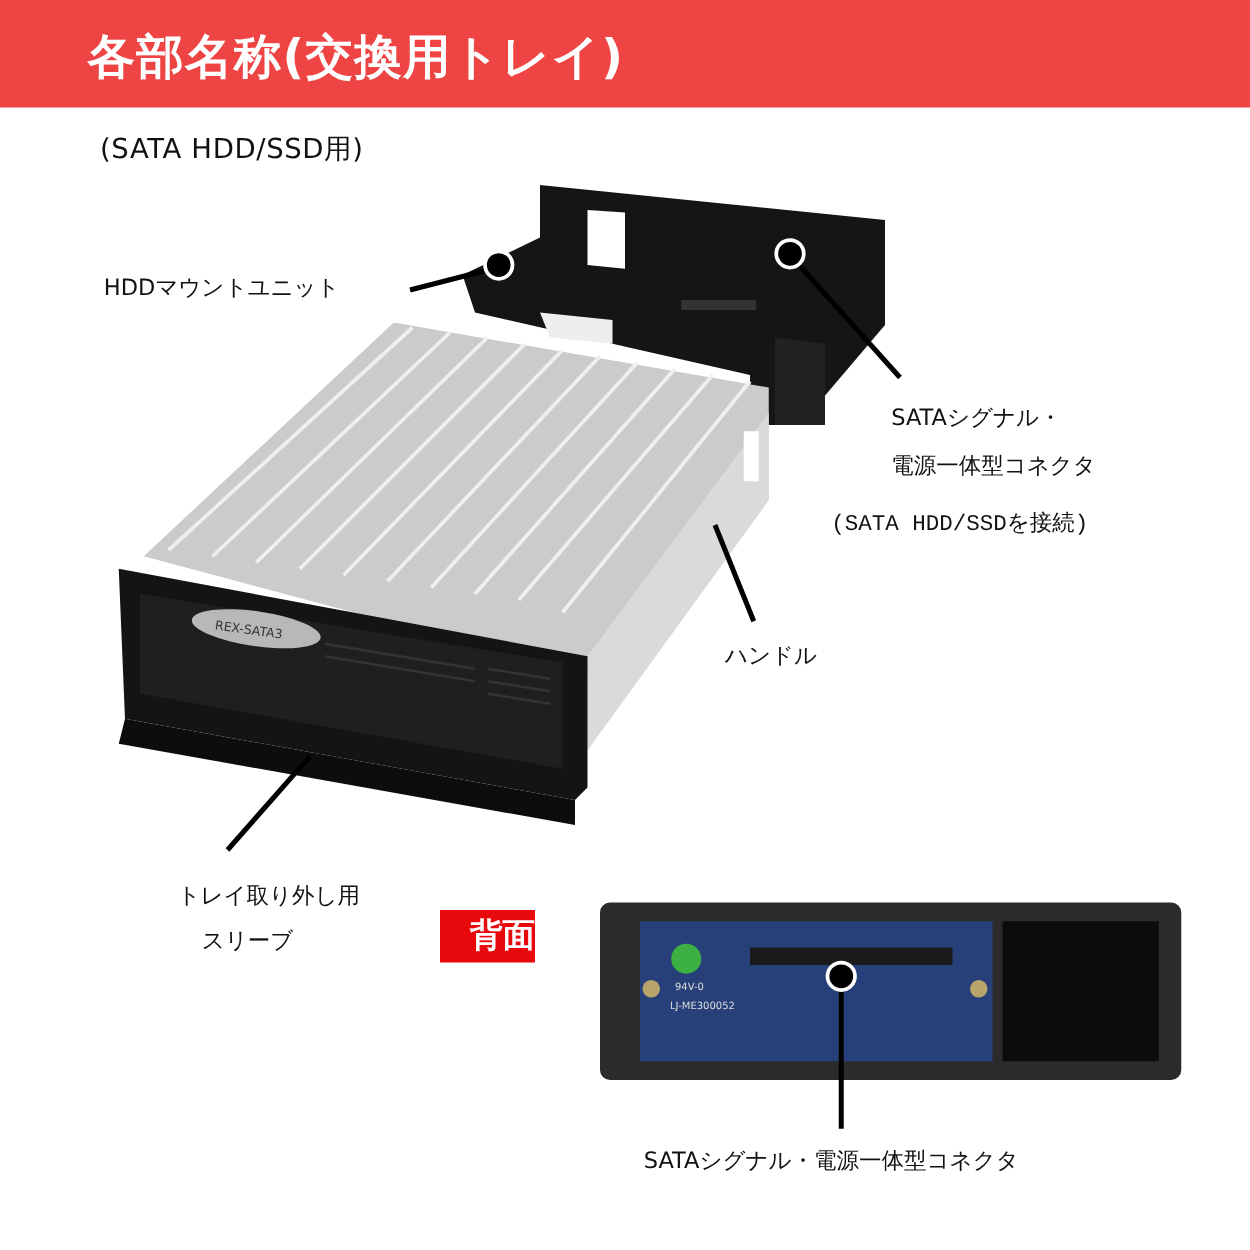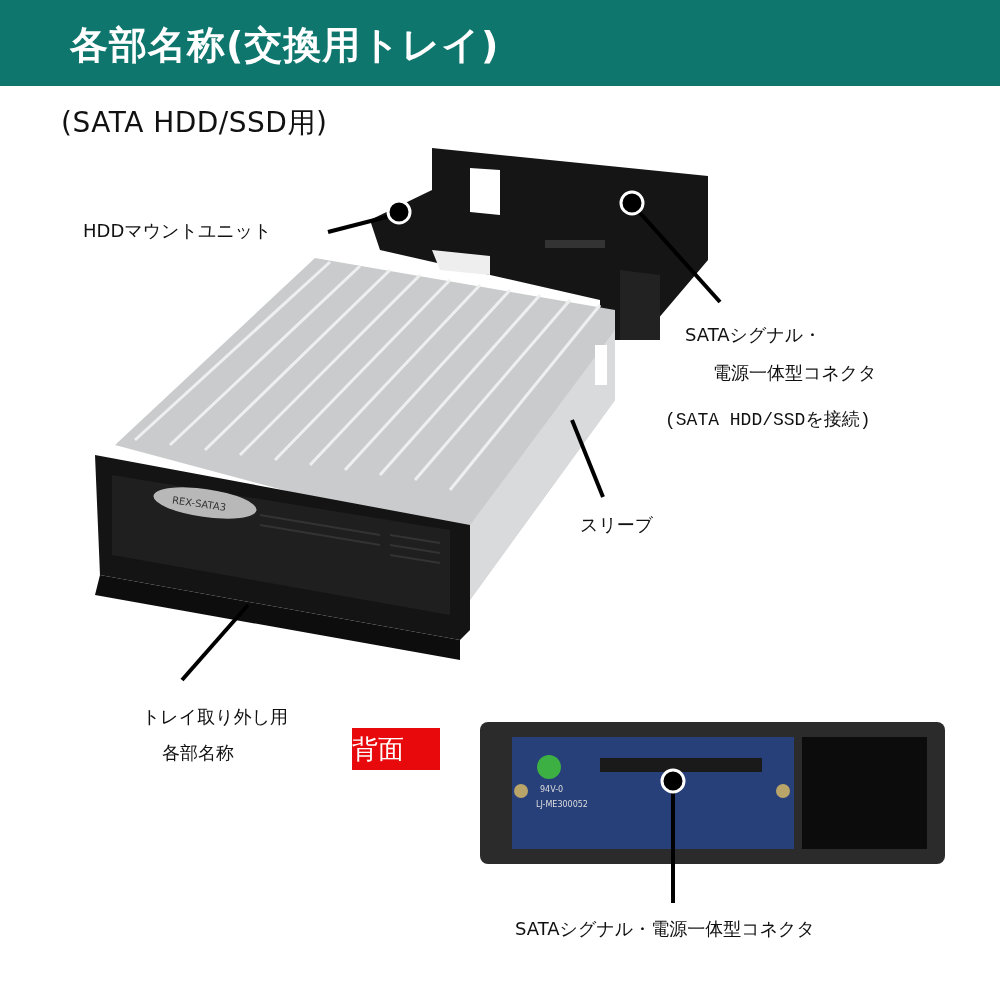--- a/index.html
+++ b/index.html
@@ -1,24 +1,24 @@
 <!DOCTYPE html>
 <html><head>
 <meta charset="utf-8">
 <style>
   html, body { margin:0; padding:0; background:#ffffff; }
   body { width:1000px; height:1000px; position:relative; overflow:hidden;
          font-family:"DejaVu Sans", "Liberation Sans", sans-serif; color:#111; }
-  .header { position:absolute; left:0; top:0; width:1000px; height:86px; background:#0f766e; }
+  .header { position:absolute; left:0; top:0; width:1000px; height:86px; background:#ef4444; }
   .header-title { position:absolute; left:70px; top:20px; font-size:38px; font-weight:bold; color:#fff; letter-spacing:1px; }
-  .subtitle { position:absolute; left:61px; top:104px; font-size:28px; letter-spacing:0.5px; }
+  .subtitle { position:absolute; left:80px; top:104px; font-size:22px; letter-spacing:0.5px; }
   .label { position:absolute; font-size:18px; line-height:34px; white-space:nowrap;margin-left:25px; }
   .center { text-align:center; }
-  .badge { position:absolute; left:352px; top:728px; width:88px; height:42px; background:#e8090d; color:#fff;
-           font-size:26px; font-weight:normal; text-align:left; line-height:42px; }
+  .badge { position:absolute; left:352px; top:728px; width:76px; height:42px; background:#e8090d; color:#fff;
+           font-size:26px; font-weight:bold; text-align:right; line-height:42px; }
   svg.art { position:absolute; left:0; top:0; }
 </style>
 </head>
 <body>
 
 <div class="header">
   <div class="header-title">各部名称(交換用トレイ)</div>
 </div>
 <div class="subtitle">(SATA HDD/SSD用)</div>
 
@@ -86,24 +86,24 @@
   </g>
   <g>
     <circle cx="399" cy="212" r="11" fill="#000" stroke="#fff" stroke-width="3"></circle>
     <circle cx="632" cy="203" r="11" fill="#000" stroke="#fff" stroke-width="3"></circle>
     <circle cx="673" cy="781" r="11" fill="#000" stroke="#fff" stroke-width="3"></circle>
   </g>
 </svg>
 
 <div class="label" style="left:58px; top:214px;">HDDマウントユニット</div>
 
-<div class="label" style="left:660px; top:318px;">SATAシグナル・</div>
+<div class="label" style="left:688px; top:318px;">SATAシグナル・</div>
 <div class="label" style="left:688px; top:356px;text-align:right;">電源一体型コネクタ</div>
 <div class="label" style="left:640px; top:403px;font-family:Liberation Mono, monospace;">(SATA HDD/SSDを接続)</div>
 
-<div class="label" style="left:555px; top:508px;">スリーブ</div>
+<div class="label" style="left:555px; top:508px;">ハンドル</div>
 
 <div class="label center" style="left:75px; top:700px; width:230px;">トレイ取り外し用</div>
-<div class="label center" style="left:58px; top:736px; width:230px;">各部名称</div>
+<div class="label center" style="left:58px; top:736px; width:230px;">スリーブ</div>
 
 <div class="badge">背面</div>
 
 <div class="label" style="left:490px; top:912px;">SATAシグナル・電源一体型コネクタ</div>
 
 </body></html>

